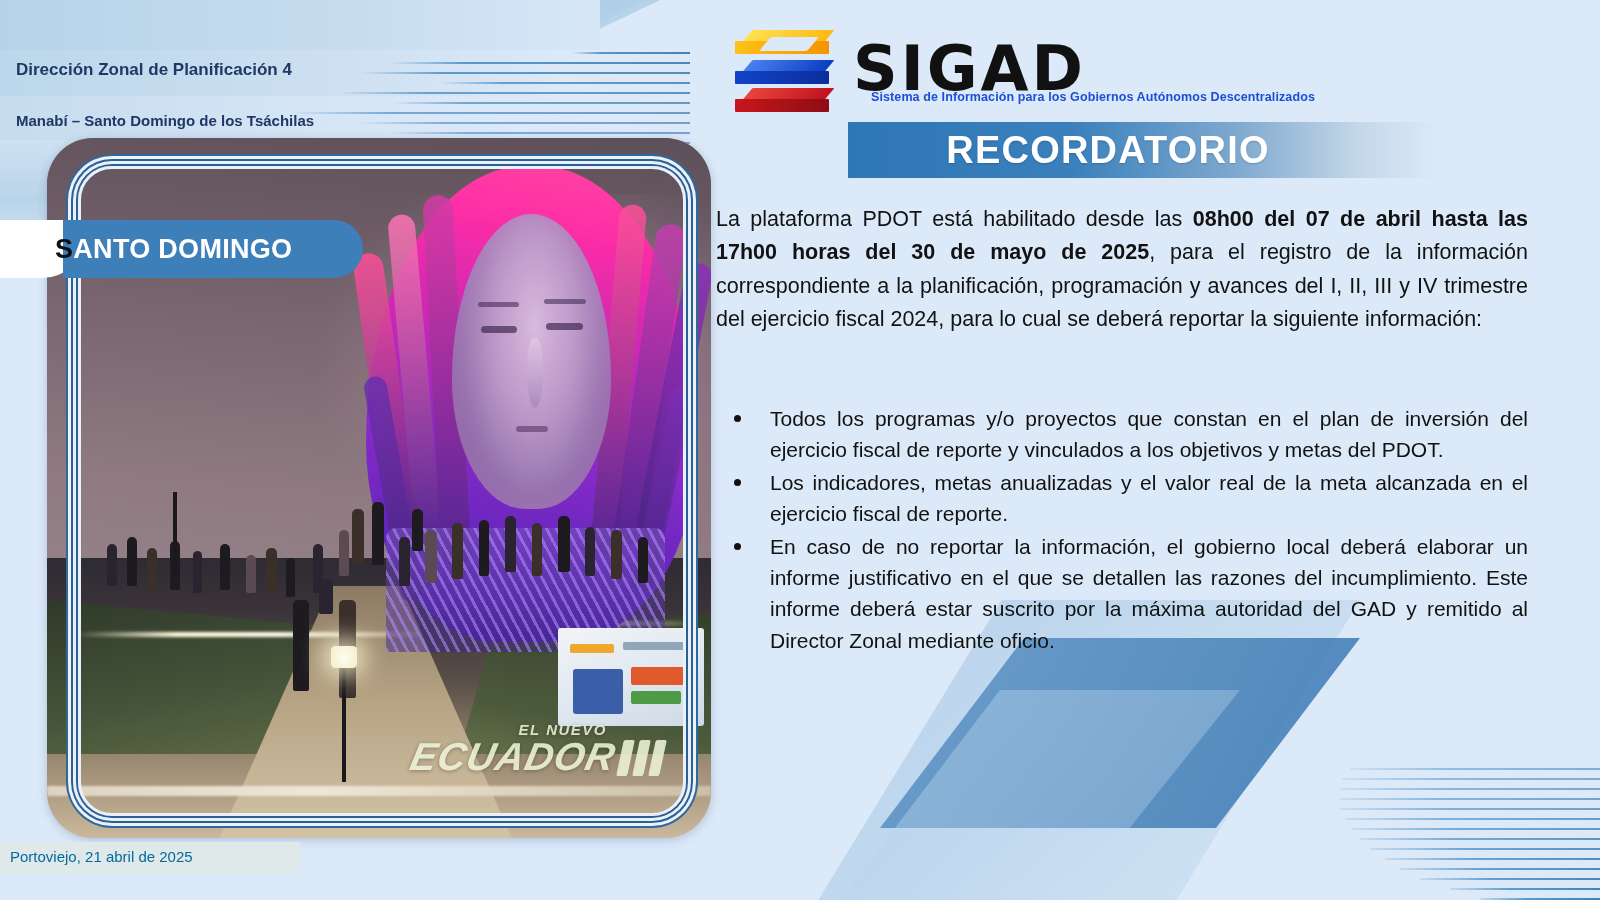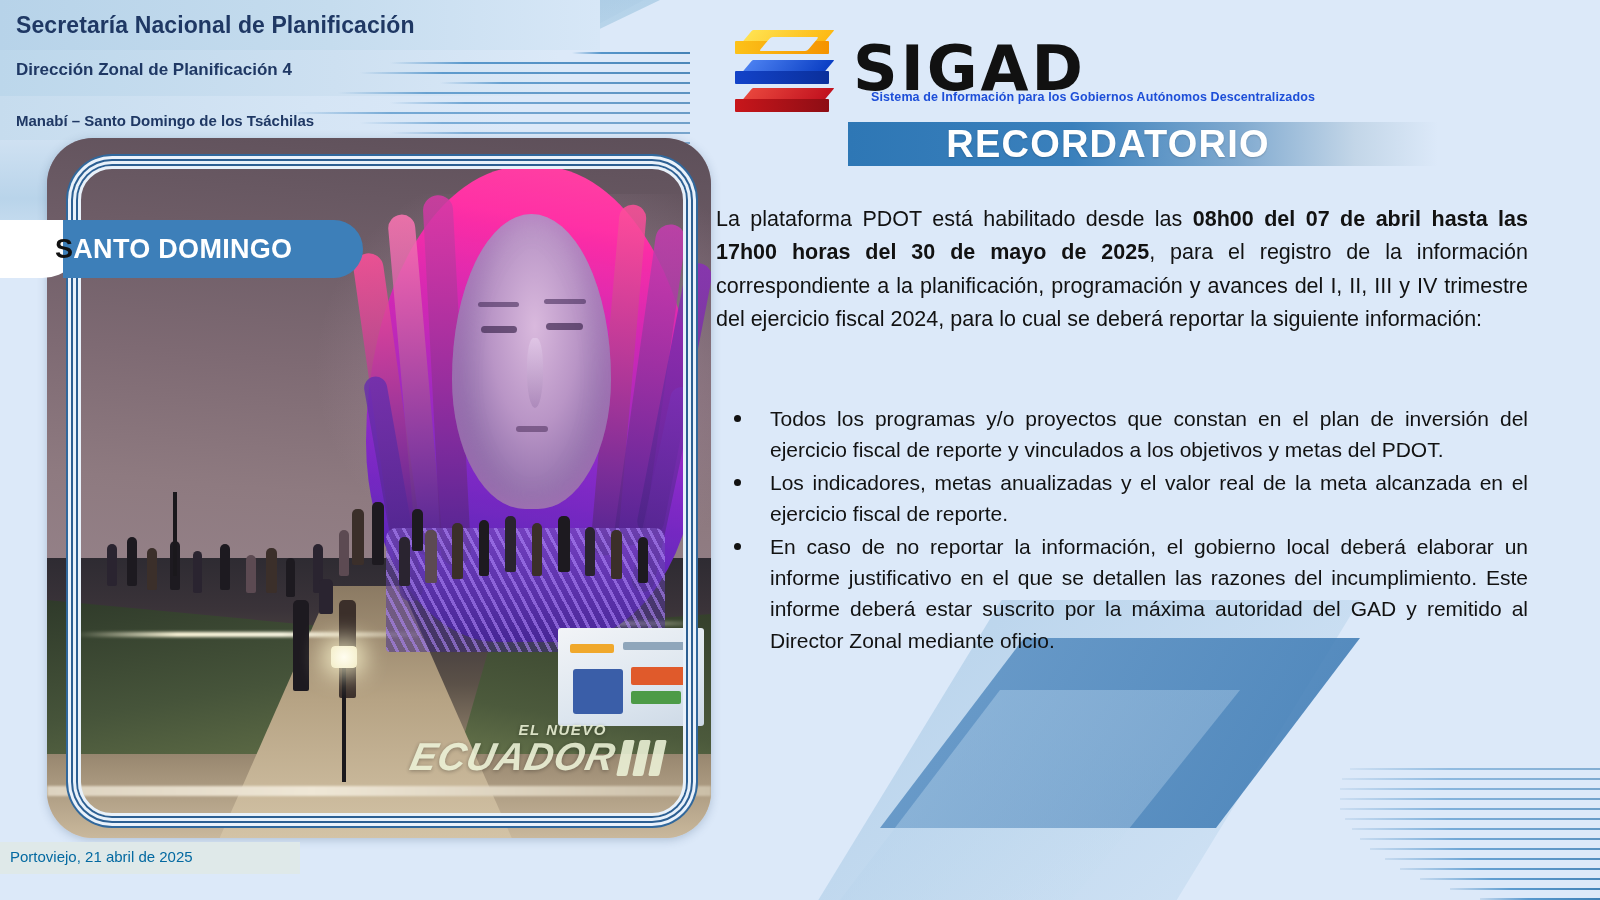--- a/index.html
+++ b/index.html
@@ -274,21 +274,21 @@
     font-size:62px;font-weight:bold;color:#111;letter-spacing:3px;
     line-height:1;font-family:"DejaVu Sans",sans-serif;
   }
   .logo-tag{
     position:absolute;left:136px;top:62px;
     font-size:12.5px;font-weight:bold;color:#1d4ed8;
     letter-spacing:.1px;white-space:nowrap;
   }
 
   .rec-banner{
-    position:absolute;left:848px;top:122px;width:590px;height:44px;
+    position:absolute;left:848px;top:122px;width:590px;height:56px;
     background:linear-gradient(90deg,#2e77b5 0%,#3a80bc 38%,#7fa9cf 66%,#c3d6e8 86%,#dce9f9 100%);
     display:flex;align-items:center;justify-content:center;
   }
   .rec-banner span{
     font-size:38px;font-weight:bold;color:#fff;letter-spacing:1.2px;
     text-shadow:0 1px 2px rgba(0,0,0,.18);
     margin-left:-70px;
   }
 
   .body-text{
@@ -354,21 +354,20 @@
       <i style="width: 260px; bottom: 100px; right: 0px; left: auto; opacity: 0.6;"></i>
       <i style="width: 260px; bottom: 110px; right: 0px; left: auto; opacity: 0.57;"></i>
       <i style="width: 258px; bottom: 120px; right: 0px; left: auto; opacity: 0.54;"></i>
       <i style="width: 250px; bottom: 130px; right: 0px; left: auto; opacity: 0.51;"></i>
     </div>
 
   <div class="para-pale"></div>
   <div class="para-mid"></div>
   <div class="para-pale2"></div>
 
-  <div class="h-title">Secretaría Nacional de Planificación</div>
   <div class="h-sub1">Dirección Zonal de Planificación 4</div>
   <div class="h-sub2">Manabí – Santo Domingo de los Tsáchilas</div>
 
   <div class="photo-wrap">
     <div class="photo-scene">
       <div class="sky"></div>
       <div class="sky-glow"></div>
       <div class="ground"></div>
       <div class="lawn-l"></div>
       <div class="lawn-r"></div>

